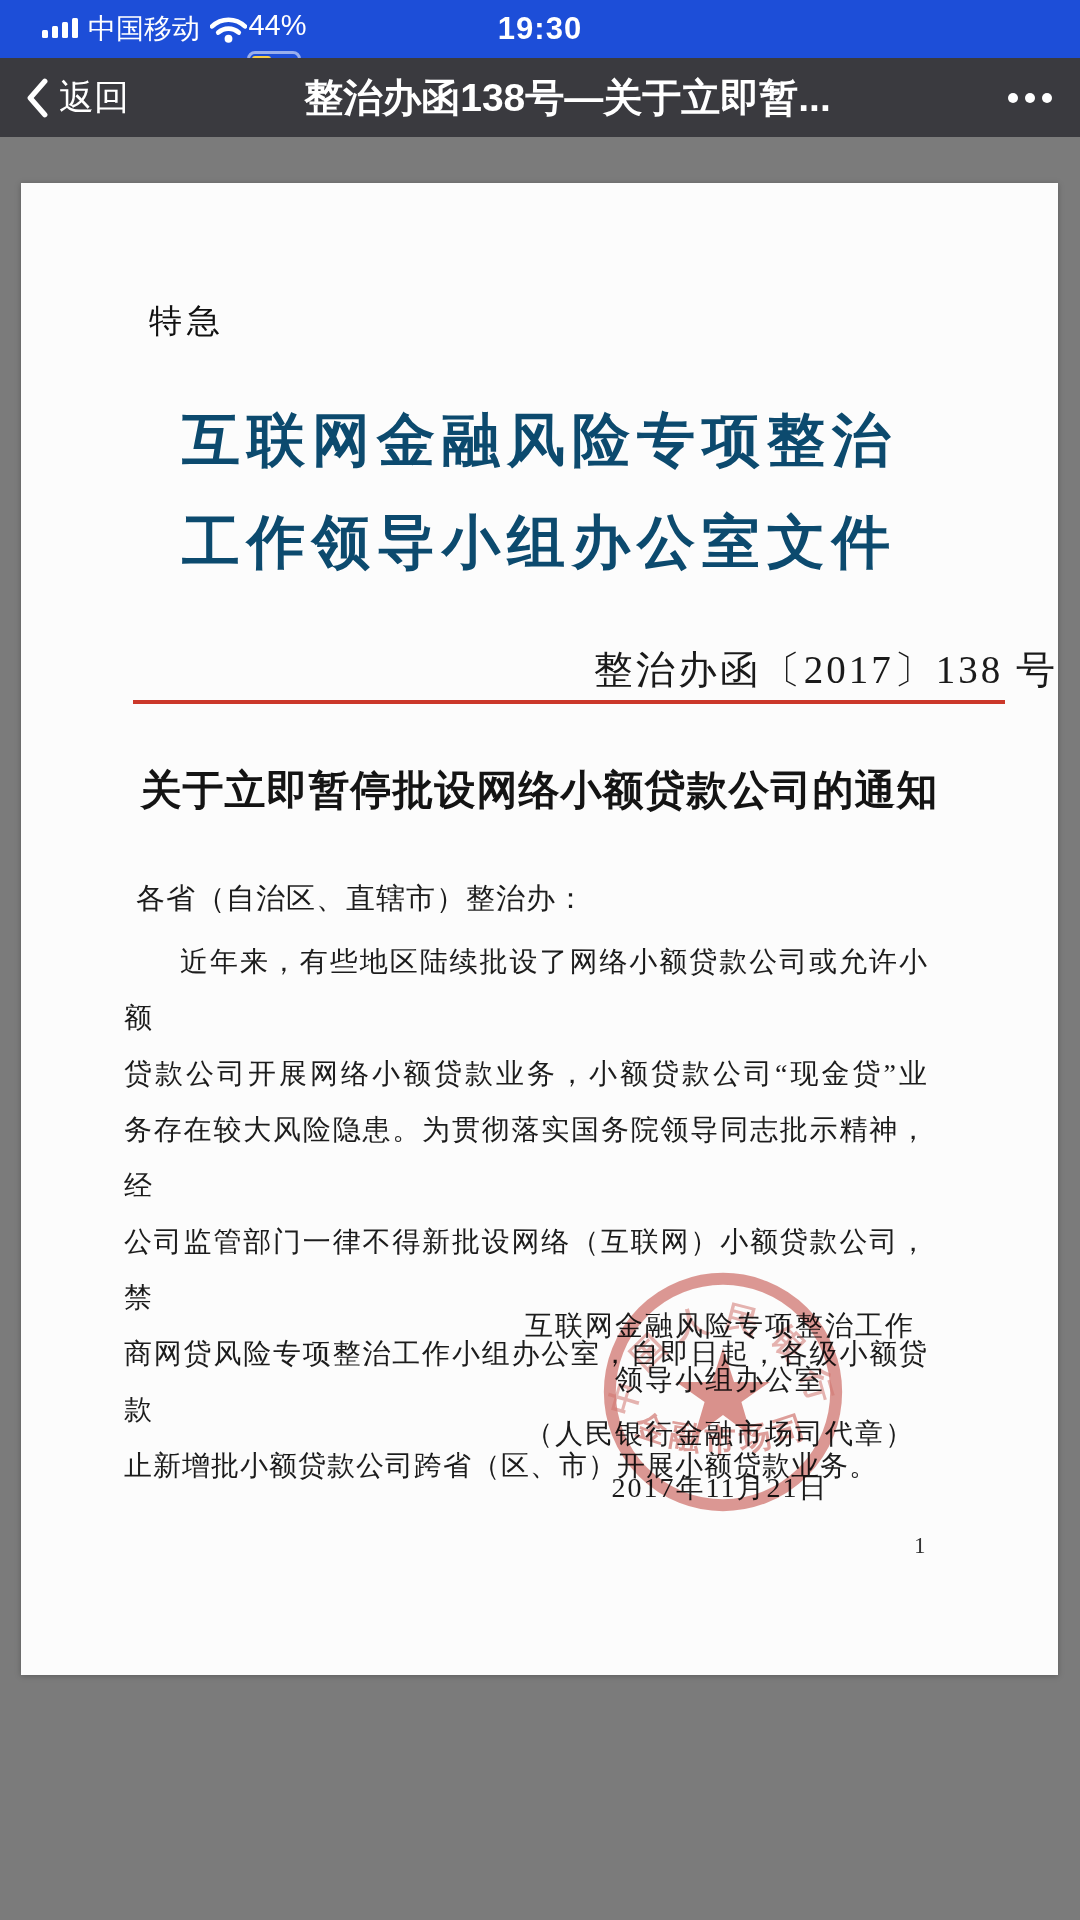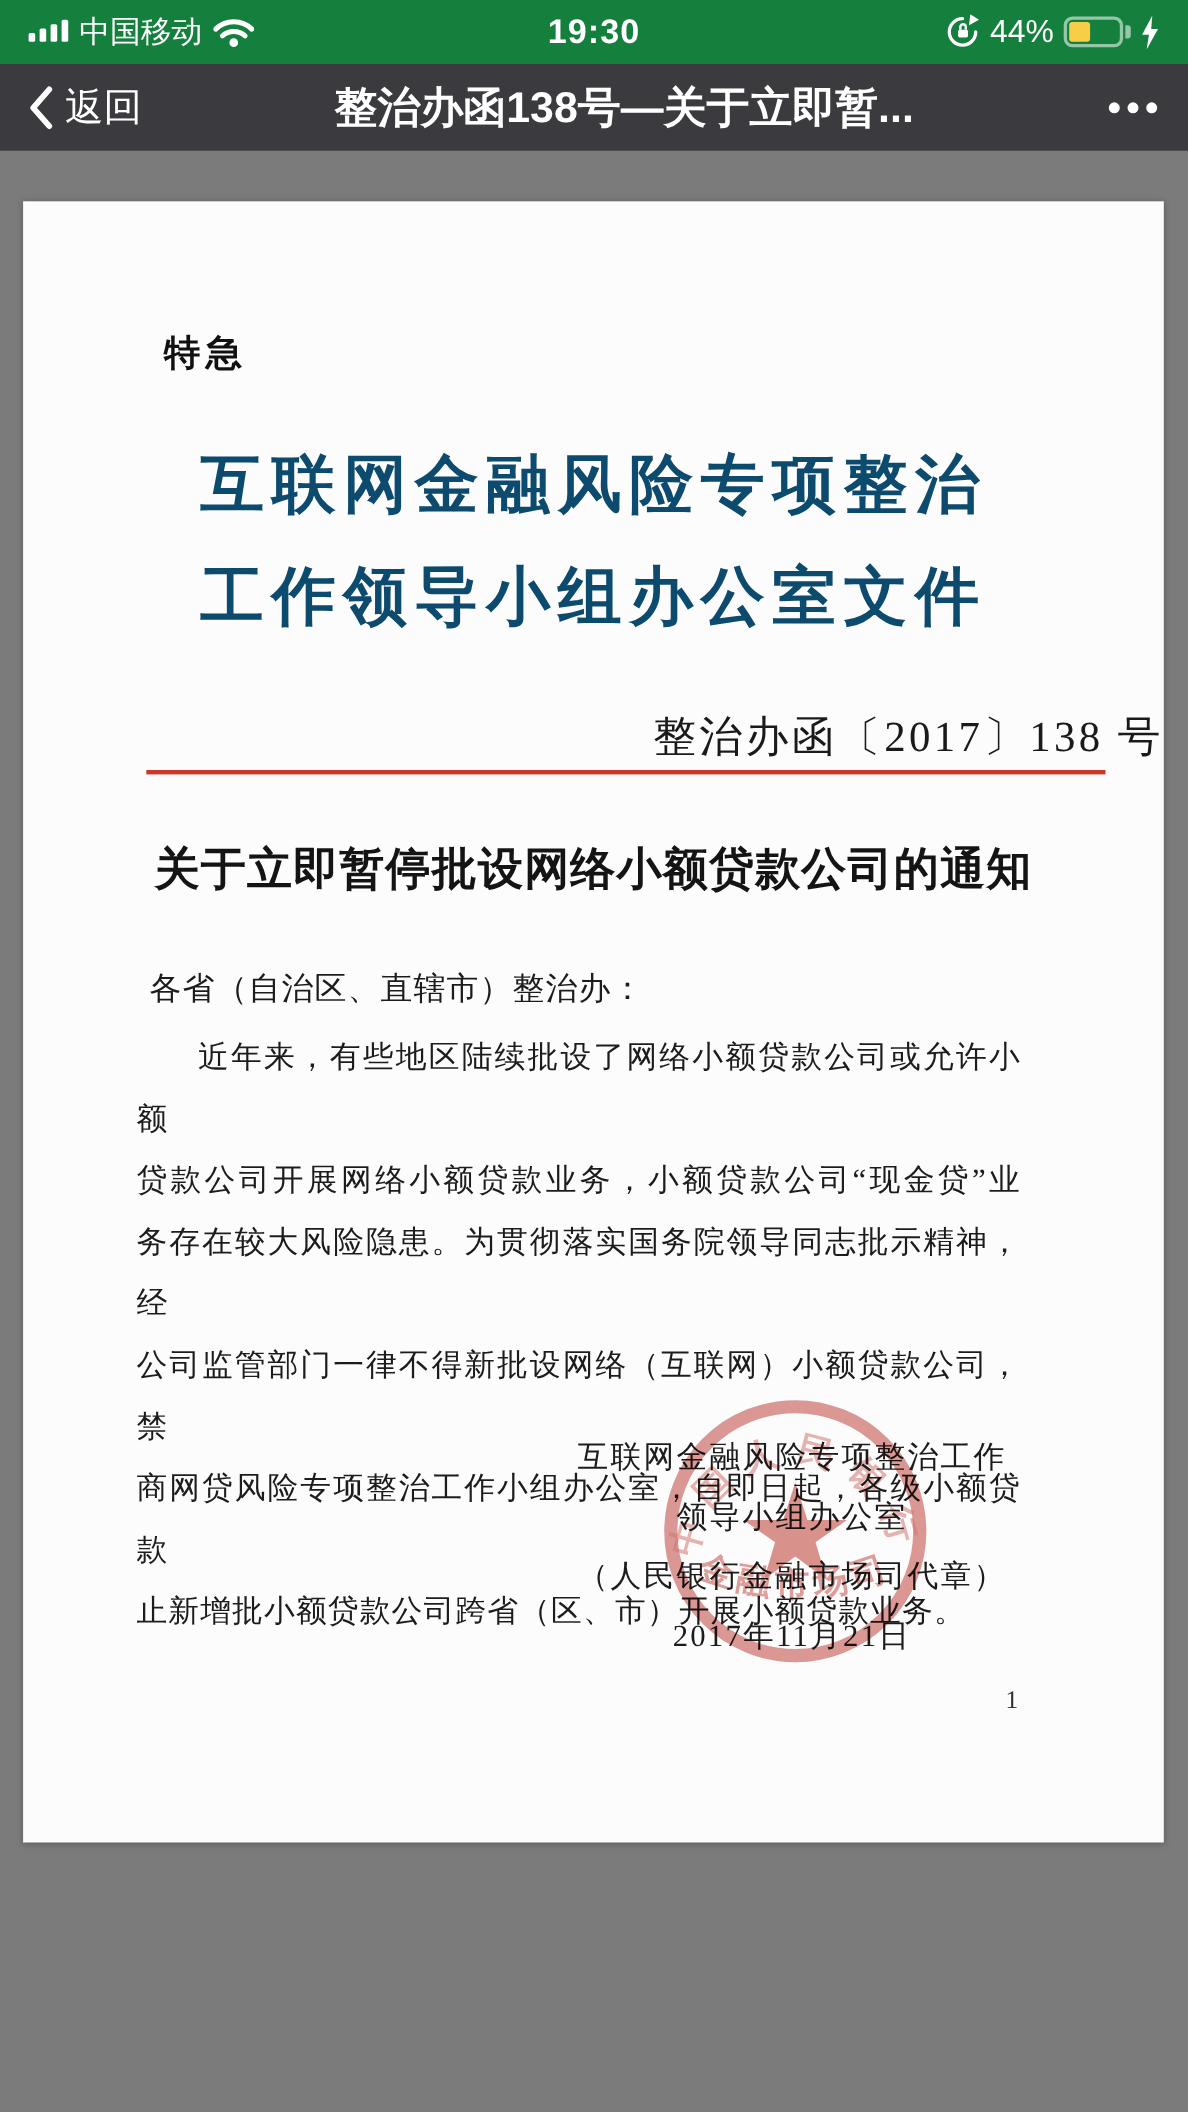--- a/index.html
+++ b/index.html
@@ -6,34 +6,34 @@
   html,body { width:1080px; height:1920px; }
   body {
     font-family:"Liberation Sans","DejaVu Sans",sans-serif;
     background:#7b7b7b; position:relative; overflow:hidden;
     -webkit-font-smoothing:antialiased;
   }
 
   
   .status-bar {
     position:absolute; left:0; top:0; width:1080px; height:58px;
-    background:#15803d; color:#fff;
-    display:flex; align-items:center; justify-content:space-between;
-    padding:0 26px; z-index:5;
+    background:#1d4ed8; color:#fff;
+    display:flex; align-items:center; justify-content:flex-start;
+    padding:0 42px; z-index:5;
   }
   .sb-left,.sb-right { display:flex; align-items:center; gap:10px; height:100%; }
   .sb-time {
     position:absolute; left:0; right:0; text-align:center;
     font-size:31px; font-weight:bold; letter-spacing:1px; pointer-events:none;
   }
   .signal { display:flex; align-items:flex-end; gap:4px; height:22px; padding-bottom:2px;}
   .signal span { display:block; width:6px; background:#fff; border-radius:1.5px; }
   .signal .b1{height:8px}.signal .b2{height:12px}.signal .b3{height:16px}.signal .b4{height:20px}
   .carrier { font-size:28px; font-weight:500; }
-  .sb-right { gap:9px; }
+  .sb-right { gap:9px;flex-direction:column; }
   .battery-pct { font-size:29px; font-weight:500; }
   .battery { display:flex; align-items:center; }
   .battery-body {
     width:54px; height:28px; border:3px solid rgba(255,255,255,0.55);
     border-radius:8px; padding:2px; background:transparent;
   }
   .battery-fill { height:100%; background:#f7ce45; border-radius:3px; width:44%; }
   .battery-nub {
     width:5px; height:12px; background:rgba(255,255,255,0.55);
     border-radius:0 3px 3px 0; margin-left:2px;
@@ -60,21 +60,21 @@
     background:#7b7b7b;
   }
   .paper {
     position:absolute; left:21px; top:46px; width:1037px; height:1492px;
     background:#fcfcfc; box-shadow:0 1px 6px rgba(0,0,0,0.25);
     font-family:"Liberation Serif","DejaVu Serif",serif; color:#212121;
   }
   .urgency {
     position:absolute; left:128px; top:116px;
     font-family:"Liberation Sans","DejaVu Sans",sans-serif;
-    font-size:33px; font-weight:bold; letter-spacing:5px; color:#111;
+    font-size:33px; font-weight:normal; letter-spacing:5px; color:#111;
   }
   .letterhead {
     position:absolute; left:0; top:207px; width:100%;
     text-align:center; color:#0c4a6e; font-weight:bold;
     font-size:58px; line-height:102px; letter-spacing:7px;
   }
   .doc-number {
     position:absolute; left:0; top:460px; width:100%; text-align:right;
     font-size:39px; letter-spacing:3px; color:#1a1a1a;
   }

